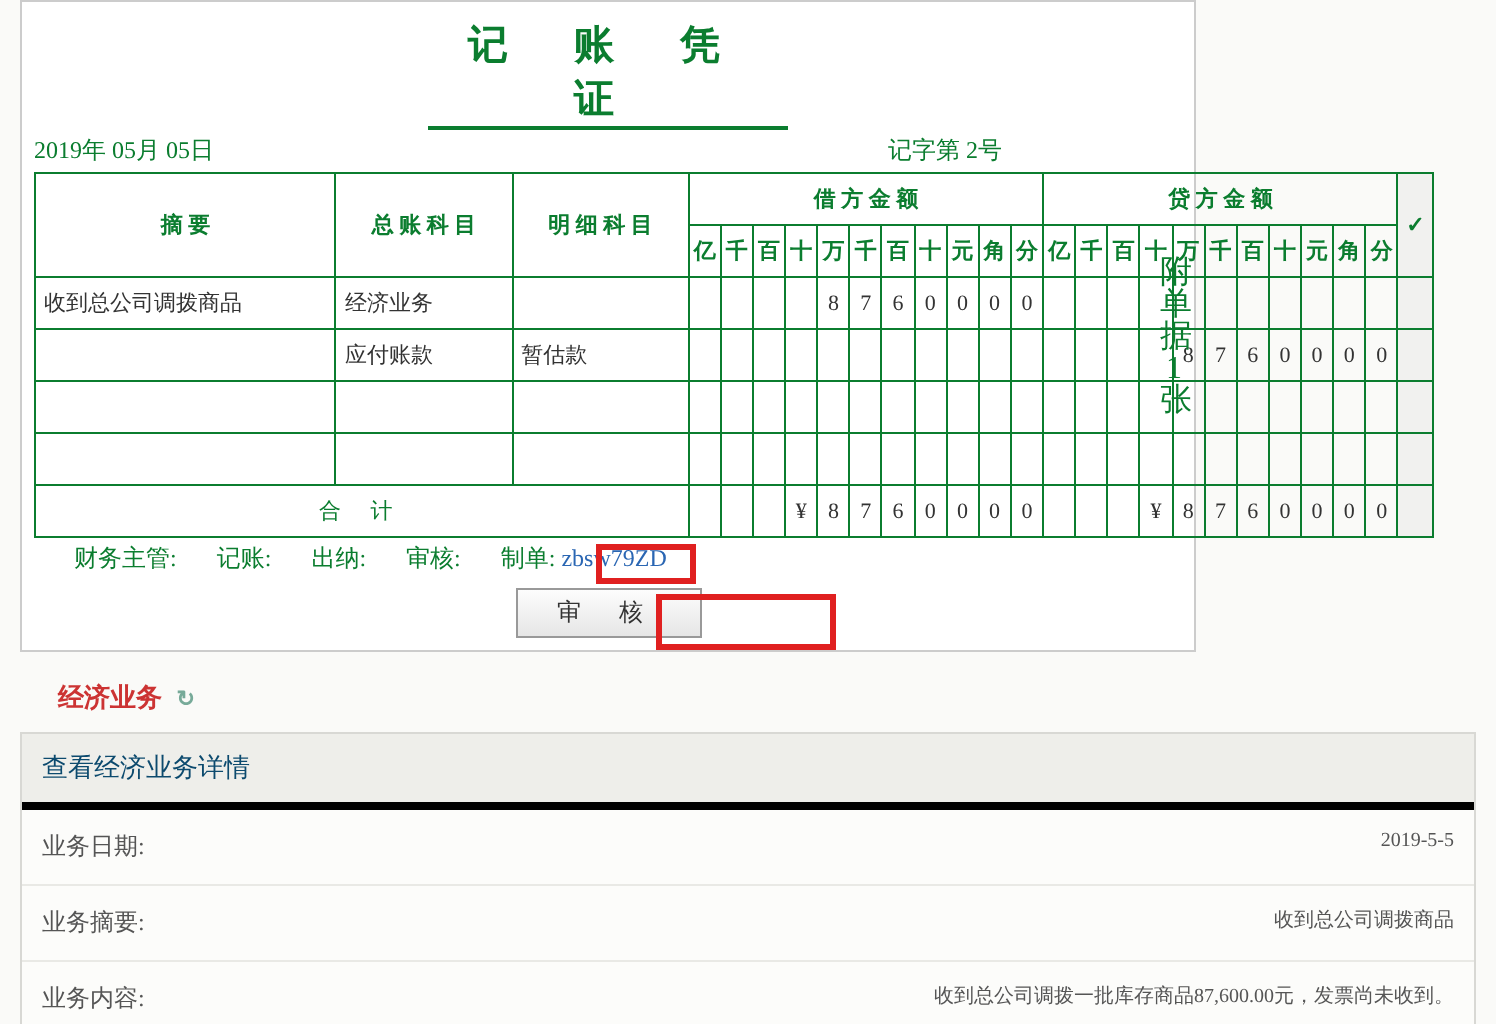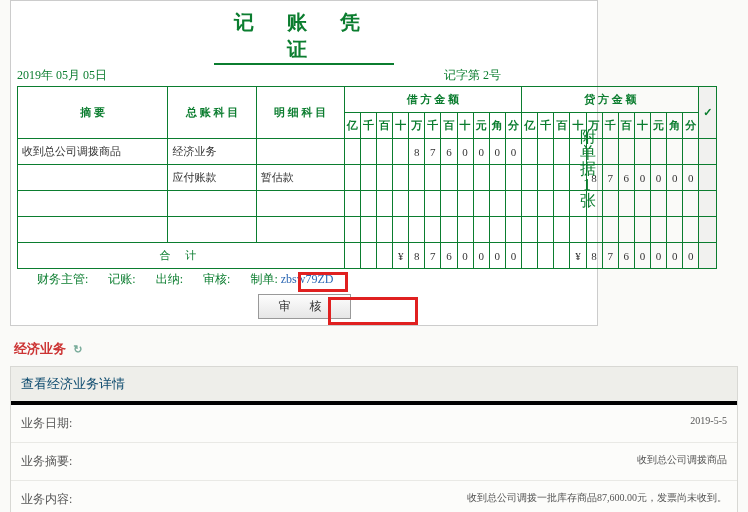--- a/index.html
+++ b/index.html
@@ -126,20 +126,21 @@
     position: absolute;
     left: 10px;
     top: 336px;
     width: 728px;
   }
   .biz-tab {
     color: #c33;
     font-size: 13px;
     font-weight: bold;
     padding: 4px 4px;
+    margin-left: 15px;
   }
   .biz-tab .refresh { color:#7a9; font-size:11px; margin-left:4px; }
   .biz-panel {
     border: 1px solid #d8d8d4;
     background: #fcfcfa;
     margin-top: 4px;
   }
   .biz-panel .hdr {
     background: #eeeeea;
     padding: 8px 10px;

